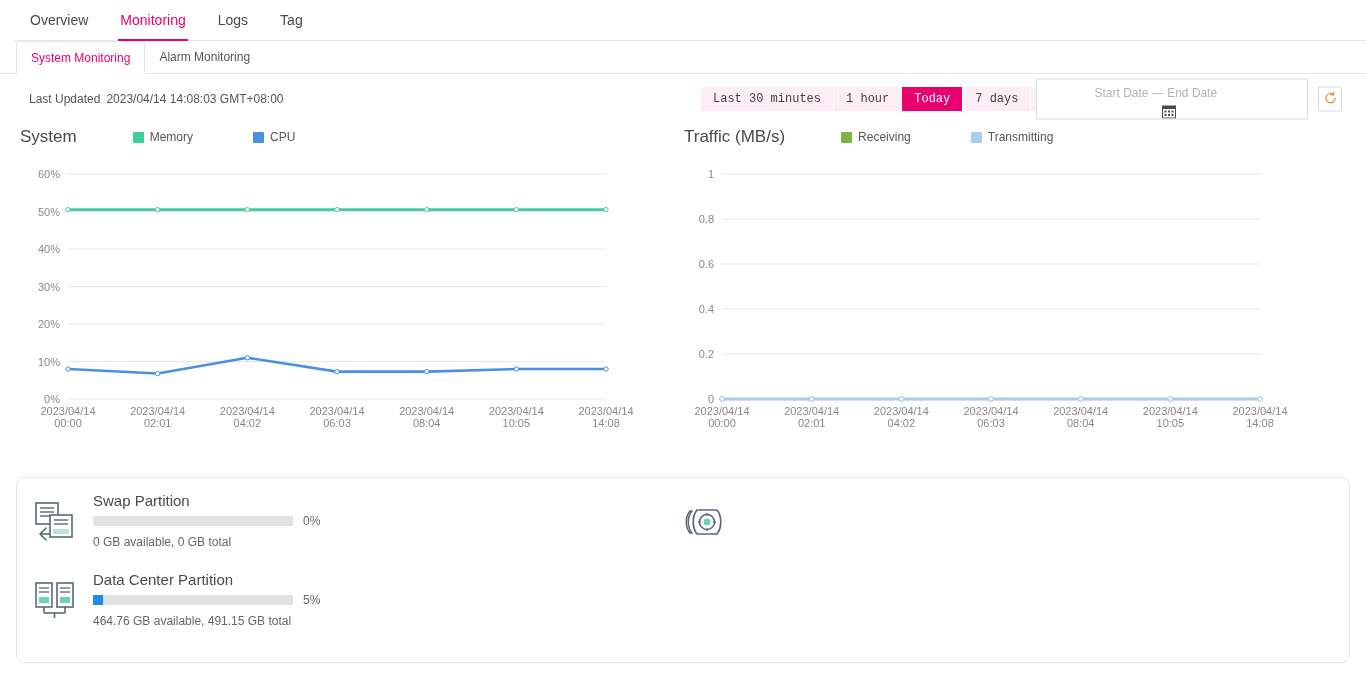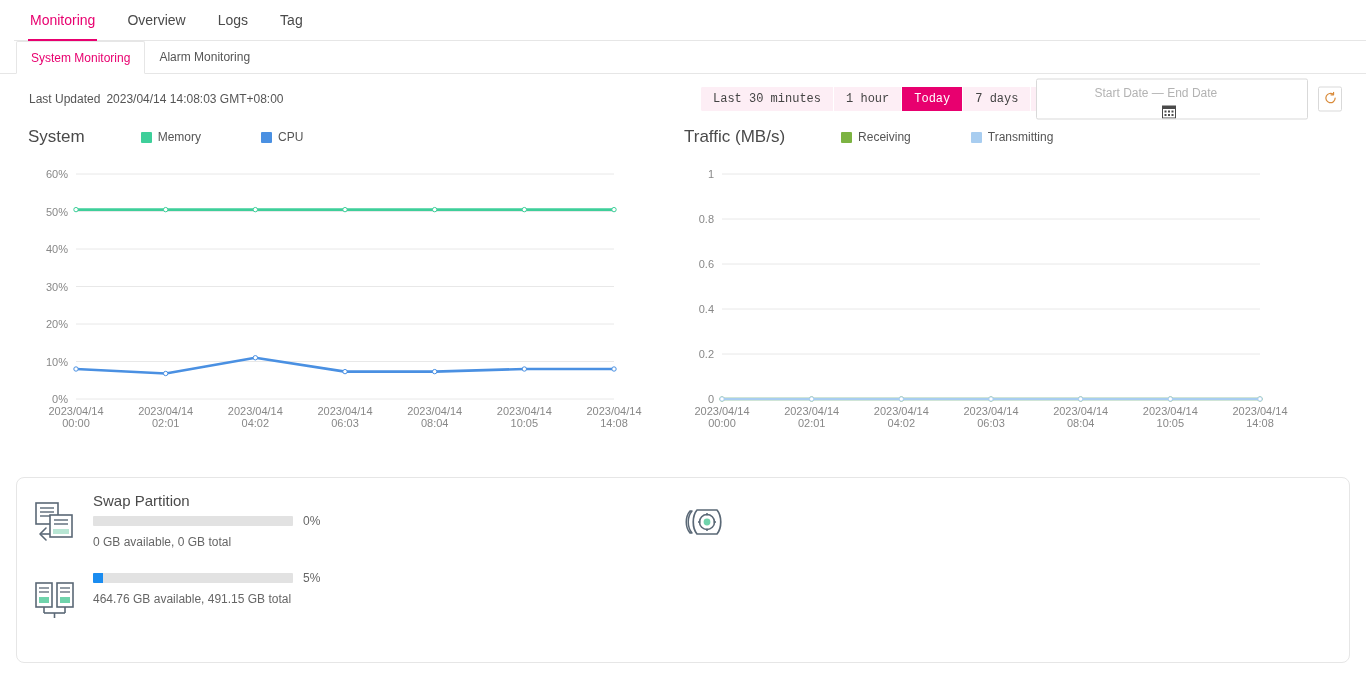--- a/index.html
+++ b/index.html
@@ -164,21 +164,21 @@
     cursor: pointer;
     background: #fff;
   }
 
   
   .charts-row {
     position: relative;
     height: 330px;
   }
   .chart-panel { position: absolute; top: 0; }
-  .chart-panel.left  { left: 16px;  width: 650px; margin-left: 8px; }
+  .chart-panel.left  { left: 16px;  width: 650px; }
   .chart-panel.right { left: 680px; width: 660px; }
 
   .chart-head {
     display: flex;
     align-items: center;
     height: 26px;
     padding-left: 4px;
   }
   .chart-title {
     font-size: 17px;
@@ -245,25 +245,25 @@
     font-size: 12px;
     color: #666;
     margin-top: 7px;
     white-space: nowrap;
   }
 </style>
 </head>
 <body>
 
 <div class="main-tabs">
+  <div class="main-tab">
+    <span>Overview</span>
+  </div>
   <div class="main-tab active">
     <span>Monitoring</span>
-  </div>
-  <div class="main-tab">
-    <span>Overview</span>
   </div>
   <div class="main-tab">
     <span>Logs</span>
   </div>
   <div class="main-tab">
     <span>Tag</span>
   </div>
 </div>
 
 <div class="sub-tabs">
@@ -494,20 +494,21 @@
         <line x1="29" y1="13" x2="39" y2="13" stroke="#5a6876" stroke-width="1.3"></line>
         <rect x="8" y="18" width="10" height="6" fill="#6fd3ab"></rect>
         <rect x="29" y="18" width="10" height="6" fill="#6fd3ab"></rect>
         <line x1="13" y1="28" x2="13" y2="34" stroke="#5a6876" stroke-width="1.6"></line>
         <line x1="34" y1="28" x2="34" y2="34" stroke="#5a6876" stroke-width="1.6"></line>
         <line x1="13" y1="34" x2="34" y2="34" stroke="#5a6876" stroke-width="1.6"></line>
         <line x1="23.5" y1="34" x2="23.5" y2="39" stroke="#5a6876" stroke-width="1.6"></line>
       </svg>
     </div>
     <div class="part-body">
+      <div class="part-name">Data Center Partition</div>
       <div class="bar-row">
         <div class="bar-track">
           <div class="bar-fill" style="width: 5%;"></div>
         </div>
         <div class="bar-pct">5%</div>
       </div>
       <div class="part-sub">464.76 GB available, 491.15 GB total</div>
     </div>
   </div>
 

